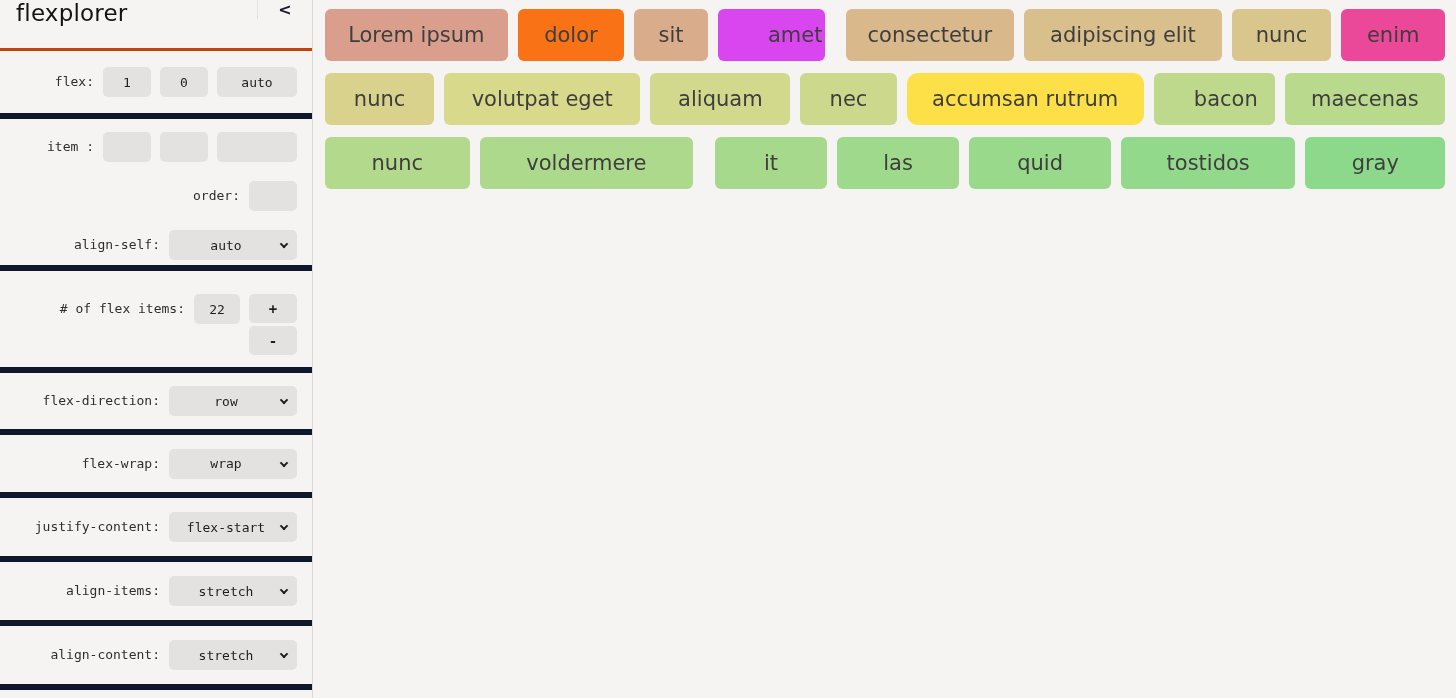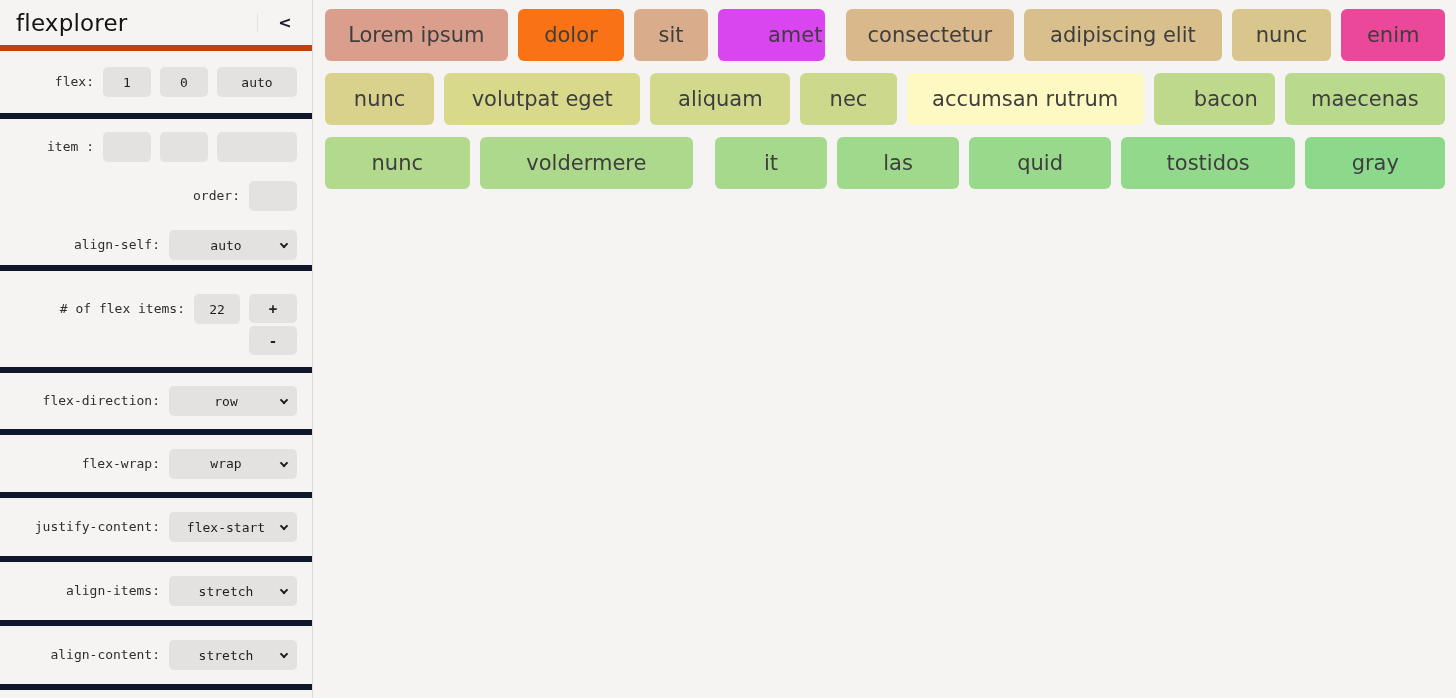--- a/index.html
+++ b/index.html
@@ -6,22 +6,22 @@
   html, body { width: 1456px; height: 698px; overflow: hidden; background: #f5f4f2; }
   body { position: relative; font-family: "DejaVu Sans", sans-serif; }
 
   
   #sidebar {
     position: absolute; left: 0; top: 0; width: 313px; height: 698px;
     background: #f5f4f2; border-right: 1px solid #d9d8d5;
     display: flex; flex-direction: column;
   }
   #sidebar-header {
-    height: 51px; flex: 0 0 51px; border-bottom: 6px solid #c2410c;
-    display: flex; align-items: center;
+    height: 51px; flex: 0 0 51px; border-bottom: 3px solid #c2410c;
+    display: flex; align-items: flex-start;
   }
   #app-title {
     flex: 1; display: flex; align-items: center; padding-left: 16px;
     font-size: 23px; color: #141414; letter-spacing: 0.2px;
   }
   #collapse-btn {
     width: 55px; border: 0; border-left: 1px solid #e3e2df; background: transparent;
     font: bold 16px "DejaVu Sans", sans-serif; color: #1a1a2e; cursor: pointer;
   }
 
@@ -196,21 +196,21 @@
     <div class="flex-item" style="background: rgb(217, 172, 140); flex: 1 0 69px;">sit</div>
     <div class="flex-item" style="background: #d946ef; flex: 1 0 102px; padding-left: 48px;">amet</div>
     <div class="flex-item" style="background: rgb(217, 185, 140); flex: 1 0 164px; margin-left: 16px;">consectetur</div>
     <div class="flex-item" style="background: rgb(217, 191, 140); flex: 1 0 193px;">adipiscing elit</div>
     <div class="flex-item" style="background: rgb(217, 198, 140); flex: 1 0 95px;">nunc</div>
     <div class="flex-item" style="background: #ec4899; flex: 1 0 99px;">enim</div>
     <div class="flex-item" style="background: rgb(217, 210, 140); flex: 1 0 103px;">nunc</div>
     <div class="flex-item" style="background: rgb(217, 217, 140); flex: 1 0 190px;">volutpat eget</div>
     <div class="flex-item" style="background: rgb(210, 217, 140); flex: 1 0 134px;">aliquam</div>
     <div class="flex-item" style="background: rgb(204, 217, 140); flex: 1 0 90px;">nec</div>
-    <div class="flex-item" style="background: #fef9c3; flex: 1 0 231px;">accumsan rutrum</div>
+    <div class="flex-item" style="background: #fde047; flex: 1 0 231px; border-radius: 11px;">accumsan rutrum</div>
     <div class="flex-item" style="background: rgb(191, 217, 140); flex: 1 0 115px; padding-left: 23px;">bacon</div>
     <div class="flex-item" style="background: rgb(185, 217, 140); flex: 1 0 154px;">maecenas</div>
     <div class="flex-item" style="background: rgb(179, 217, 140); flex: 1 0 140px;">nunc</div>
     <div class="flex-item" style="background: rgb(172, 217, 140); flex: 1 0 209px;">voldermere</div>
     <div class="flex-item" style="background: rgb(166, 217, 140); flex: 1 0 107px; margin-left: 17px;">it</div>
     <div class="flex-item" style="background: rgb(159, 217, 140); flex: 1 0 118px;">las</div>
     <div class="flex-item" style="background: rgb(153, 217, 140); flex: 1 0 137px;">quid</div>
     <div class="flex-item" style="background: rgb(147, 217, 140); flex: 1 0 170px;">tostidos</div>
     <div class="flex-item" style="background: rgb(140, 217, 140); flex: 1 0 135px;">gray</div>
   </div>

